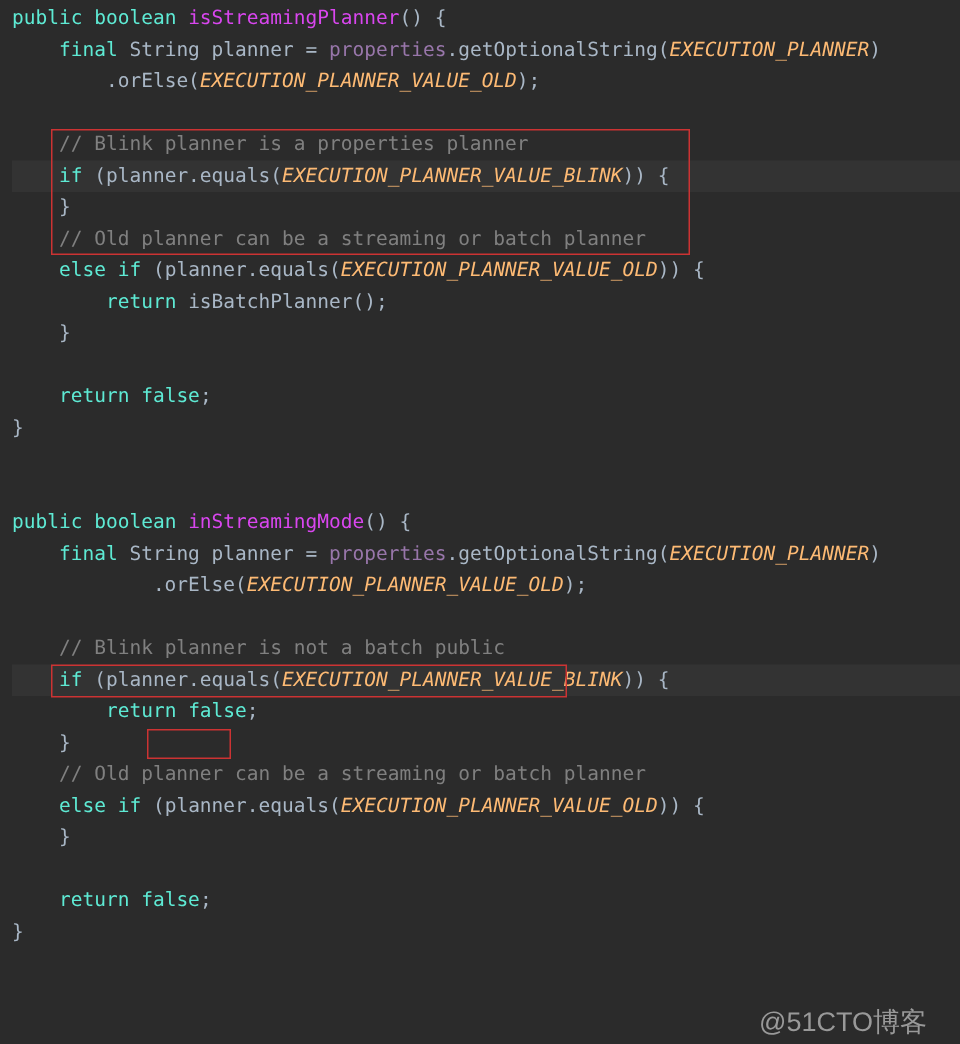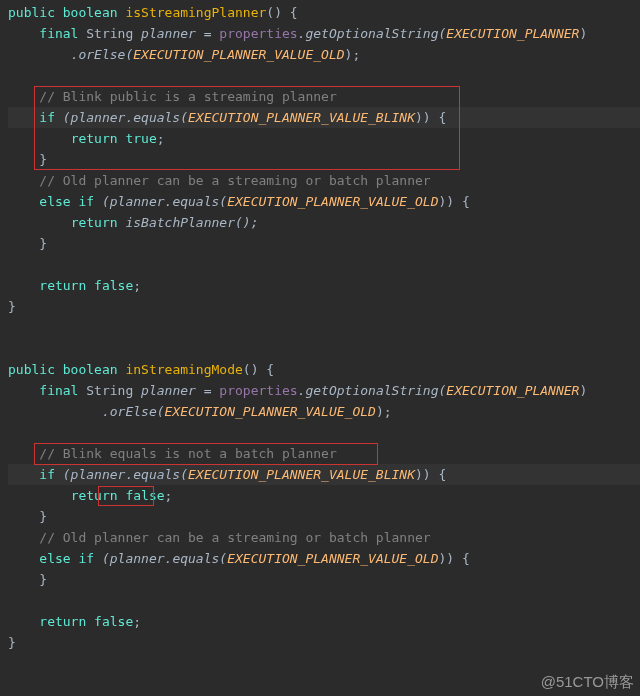--- a/index.html
+++ b/index.html
@@ -14,72 +14,71 @@
     position: relative;
     color: #a9b7c6;
   }
   .code-area {
     padding: 2px 0 2px 8px;
     position: relative;
   }
   .line { white-space: pre; position: relative; }
   .kw { color: #5eead4; }
   .type { color: #a9b7c6; margin-top: 12px; }
-  .method { color: #eab308; }
+  .method { color: #d946ef; }
   .field { color: #9876aa; }
   .param { color: #fdba74; font-style: italic; }
   .comment { color: #808080; }
   .punct { color: #a9b7c6; }
-  .ident { color: #a9b7c6; font-style: italic; }
+  .ident { color: #a9b7c6; }
   .highlight-line {
     background: rgba(255, 255, 255, 0.04);
     display: block;
     width: 100%;
   }
   .redbox {
     position: absolute;
     border: 1px solid #cc3333;
     pointer-events: none;
   }
   .watermark {
     position: absolute;
-    right: 6px;
+    right: 22px;
     bottom: 4px;
     color: #999;
-    font-size: 15px;
+    font-size: 18px;
     font-family: sans-serif;
   }
 </style>
 </head>
 <body>
 
 <div class="code-area">
 
 <div class="line"><span class="kw">public </span><span class="kw">boolean </span><span class="method">isStreamingPlanner</span><span class="punct">() {</span></div>
 <div class="line">    <span class="kw">final </span><span class="type">String </span><span class="ident">planner = </span><span class="field">properties</span><span class="ident">.getOptionalString(</span><span class="param">EXECUTION_PLANNER</span><span class="punct">)</span></div>
 <div class="line">        <span class="ident">.orElse(</span><span class="param">EXECUTION_PLANNER_VALUE_OLD</span><span class="punct">);</span></div>
 <div class="line"> </div>
-<div class="line">    <span class="comment">// Blink public is a streaming planner</span></div>
+<div class="line">    <span class="comment">// Blink planner is a properties planner</span></div>
 <div class="line highlight-line">    <span class="kw">if </span><span class="ident">(planner.equals(</span><span class="param">EXECUTION_PLANNER_VALUE_BLINK</span><span class="punct">)) {</span></div>
-<div class="line">        <span class="kw">return </span><span class="kw">true</span><span class="punct">;</span></div>
 <div class="line">    <span class="punct">}</span></div>
 <div class="line">    <span class="comment">// Old planner can be a streaming or batch planner</span></div>
 <div class="line">    <span class="kw">else if </span><span class="ident">(planner.equals(</span><span class="param">EXECUTION_PLANNER_VALUE_OLD</span><span class="punct">)) {</span></div>
 <div class="line">        <span class="kw">return </span><span class="ident">isBatchPlanner();</span></div>
 <div class="line">    <span class="punct">}</span></div>
 <div class="line"> </div>
 <div class="line">    <span class="kw">return </span><span class="kw">false</span><span class="punct">;</span></div>
 <div class="line"><span class="punct">}</span></div>
 <div class="line"> </div>
 <div class="line"> </div>
 <div class="line"><span class="kw">public </span><span class="kw">boolean </span><span class="method">inStreamingMode</span><span class="punct">() {</span></div>
 <div class="line">    <span class="kw">final </span><span class="type">String </span><span class="ident">planner = </span><span class="field">properties</span><span class="ident">.getOptionalString(</span><span class="param">EXECUTION_PLANNER</span><span class="punct">)</span></div>
 <div class="line">            <span class="ident">.orElse(</span><span class="param">EXECUTION_PLANNER_VALUE_OLD</span><span class="punct">);</span></div>
 <div class="line"> </div>
-<div class="line">    <span class="comment">// Blink equals is not a batch planner</span></div>
+<div class="line">    <span class="comment">// Blink planner is not a batch public</span></div>
 <div class="line highlight-line">    <span class="kw">if </span><span class="ident">(planner.equals(</span><span class="param">EXECUTION_PLANNER_VALUE_BLINK</span><span class="punct">)) {</span></div>
 <div class="line">        <span class="kw">return </span><span class="kw">false</span><span class="punct">;</span></div>
 <div class="line">    <span class="punct">}</span></div>
 <div class="line">    <span class="comment">// Old planner can be a streaming or batch planner</span></div>
 <div class="line">    <span class="kw">else if </span><span class="ident">(planner.equals(</span><span class="param">EXECUTION_PLANNER_VALUE_OLD</span><span class="punct">)) {</span></div>
 <div class="line">    <span class="punct">}</span></div>
 <div class="line"> </div>
 <div class="line">    <span class="kw">return </span><span class="kw">false</span><span class="punct">;</span></div>
 <div class="line"><span class="punct">}</span></div>
 

